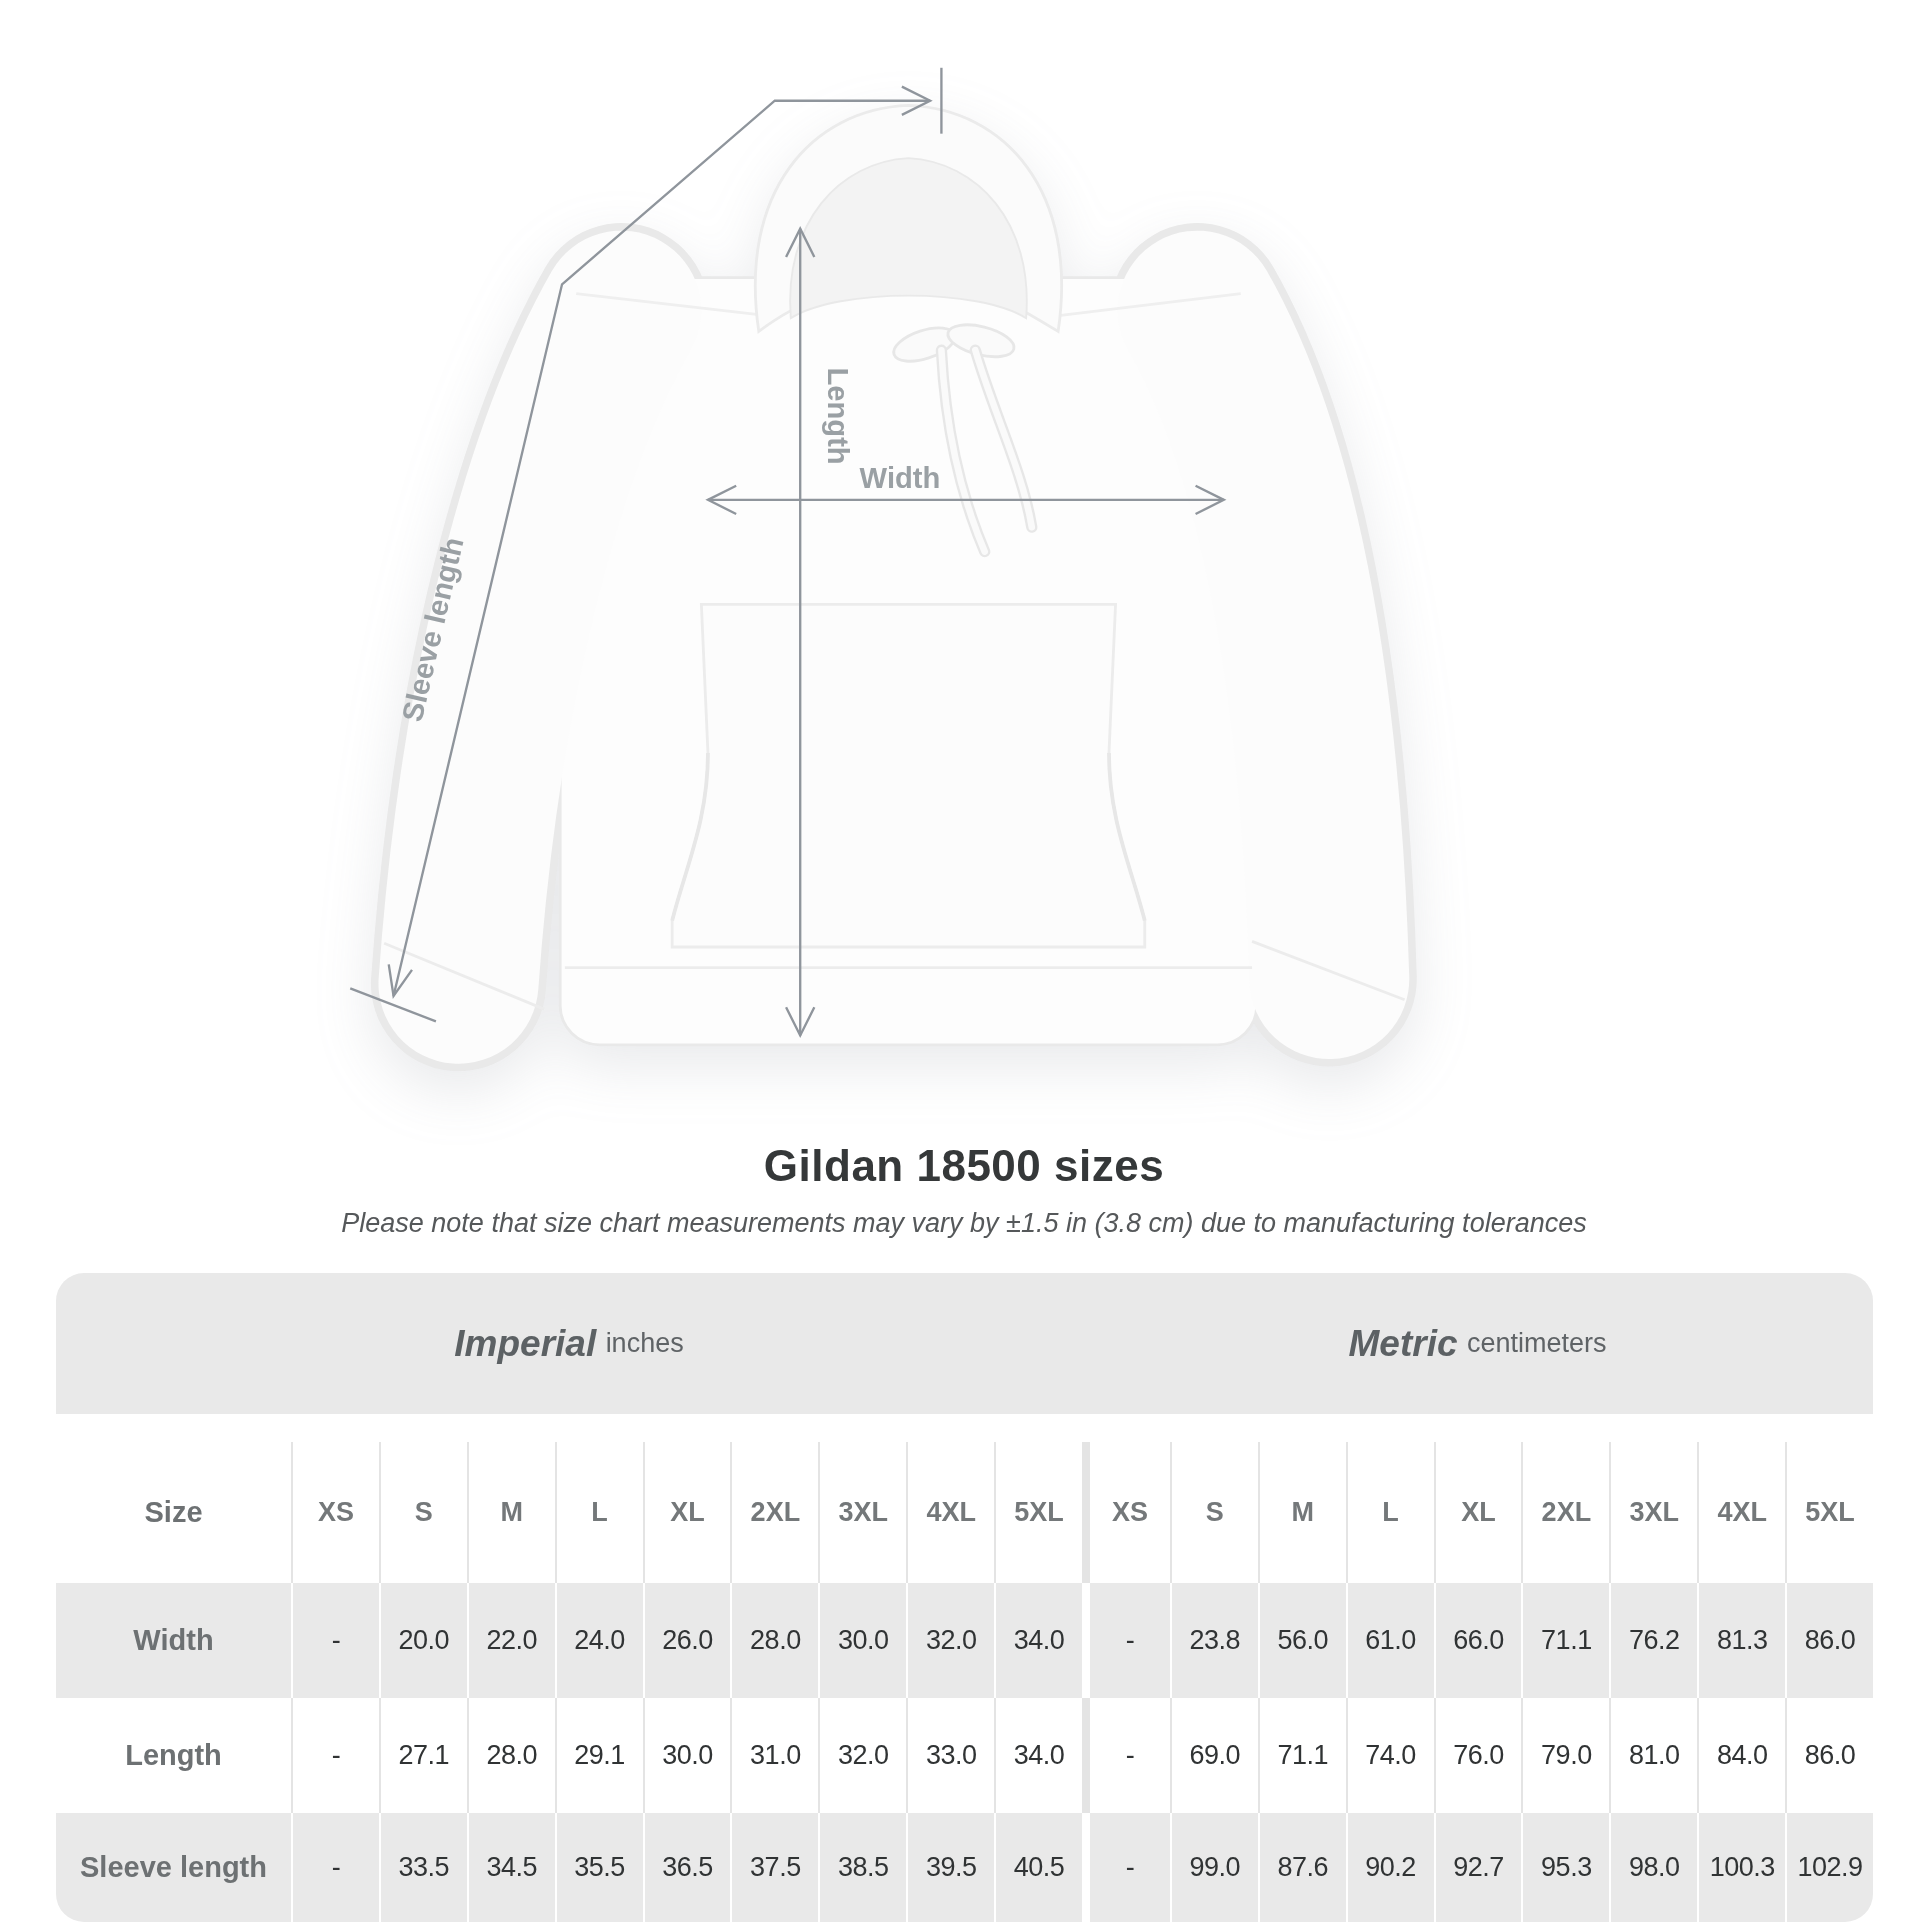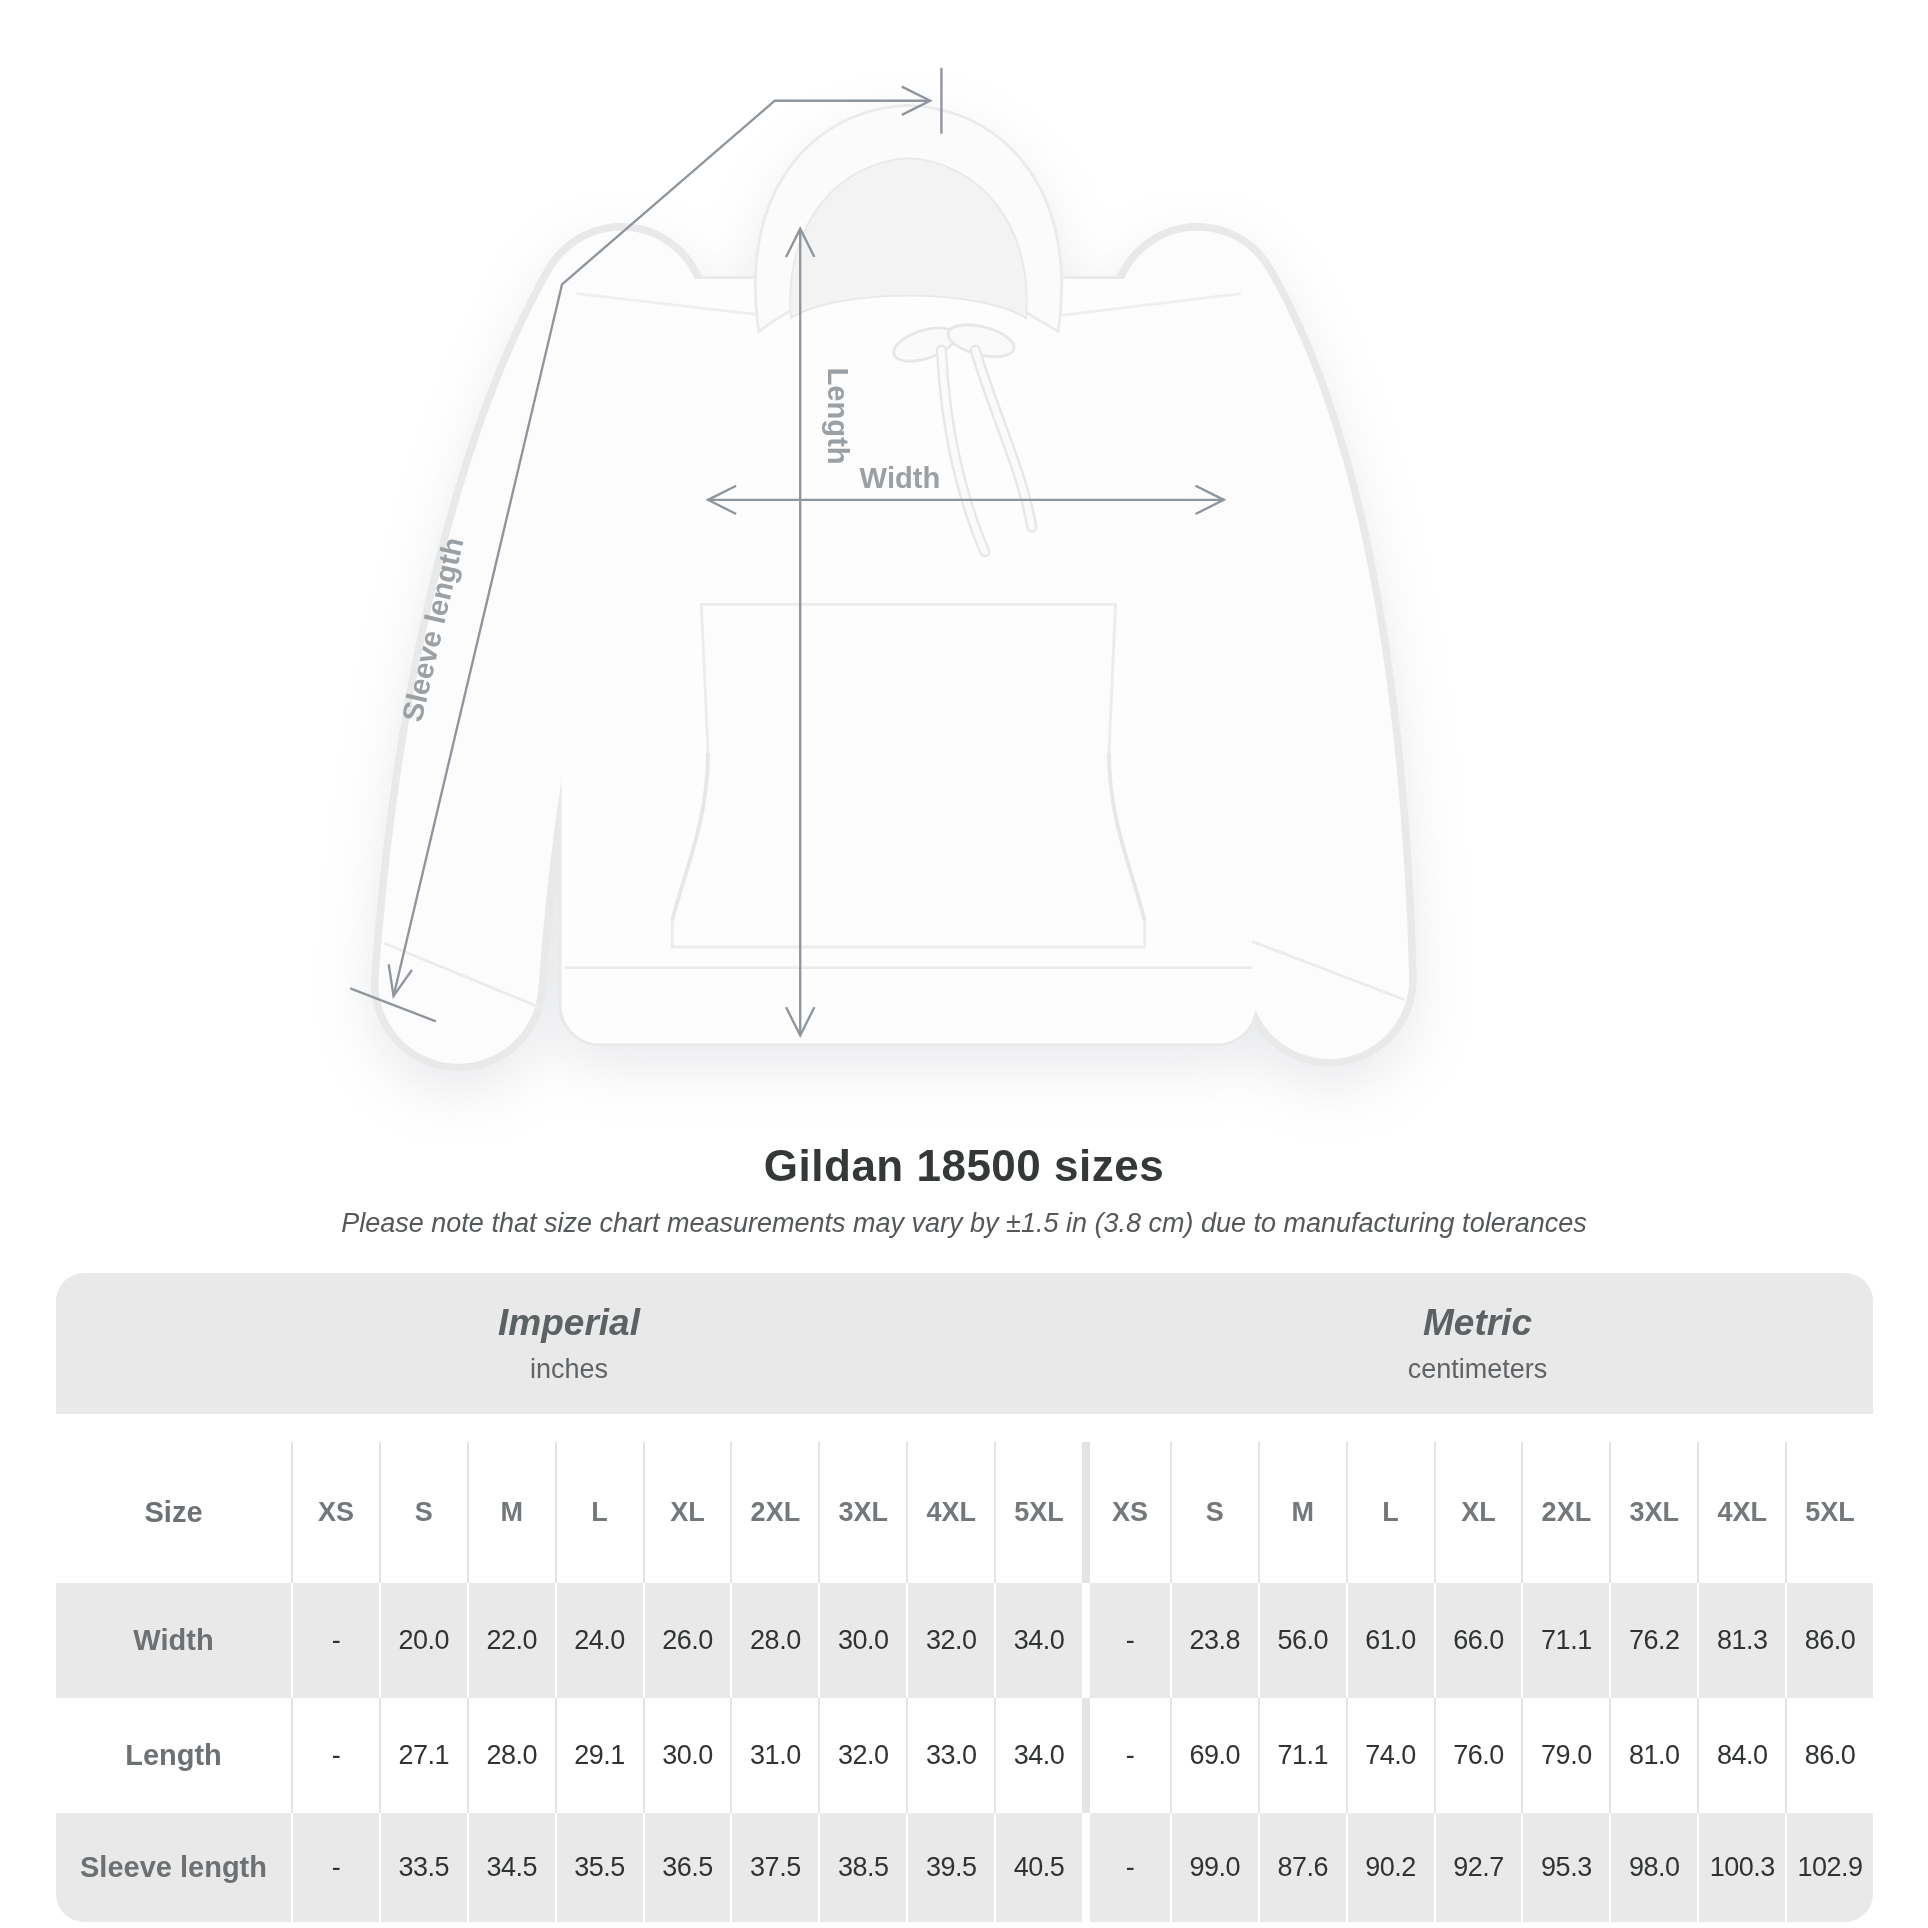--- a/index.html
+++ b/index.html
@@ -24,21 +24,21 @@
 
   
   .size-table{
     position:absolute;left:56px;top:1273px;width:1817px;height:621px;
     border-radius:28px;
   }
   .banner{
     display:flex;height:141px;background:var(--table-band,#e9e9e9);
     border-radius:28px 28px 0 0;
   }
-  .banner-half{display:flex;flex-direction:column;align-items:center;justify-content:center;gap:9.4px;}
+  .banner-half{display:flex;align-items:center;justify-content:center;gap:9.4px;}
   .banner-half.imperial{width:1026px;}
   .banner-half.metric{width:791px;}
   .banner-title{font-size:37px;font-weight:bold;font-style:italic;color:var(--banner-title,#5c6164);}
   .banner-sub{font-size:27px;color:var(--banner-sub,#5f6366);}
 
   .trow{display:grid;grid-template-columns:235px repeat(18,1fr);}
   .trow.header{height:141px;background:#ffffff;margin-top:28px;--sep:#e4e4e4;}
   .trow.white{height:115px;background:#ffffff;--sep:#e4e4e4;}
   .trow.gray{background:var(--table-band,#e9e9e9);--sep:#ffffff;}
   .trow.r-mid{height:115px;}

